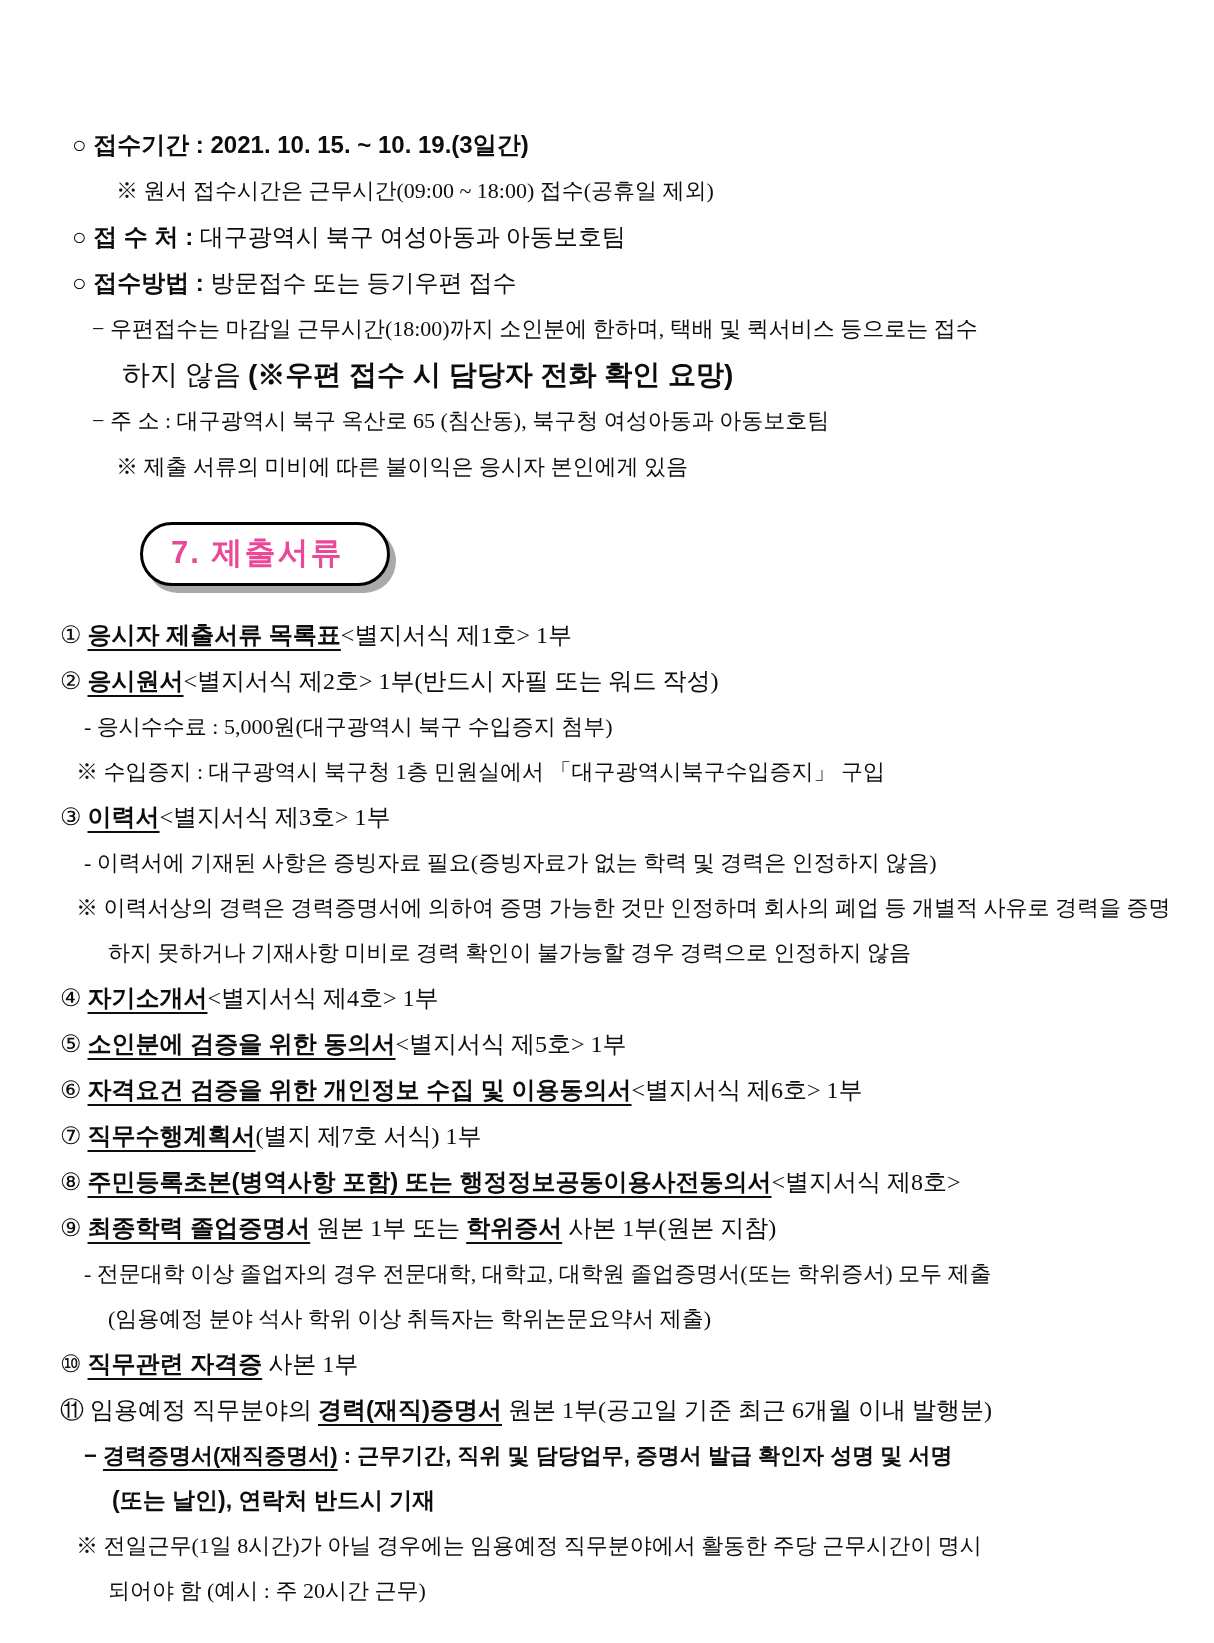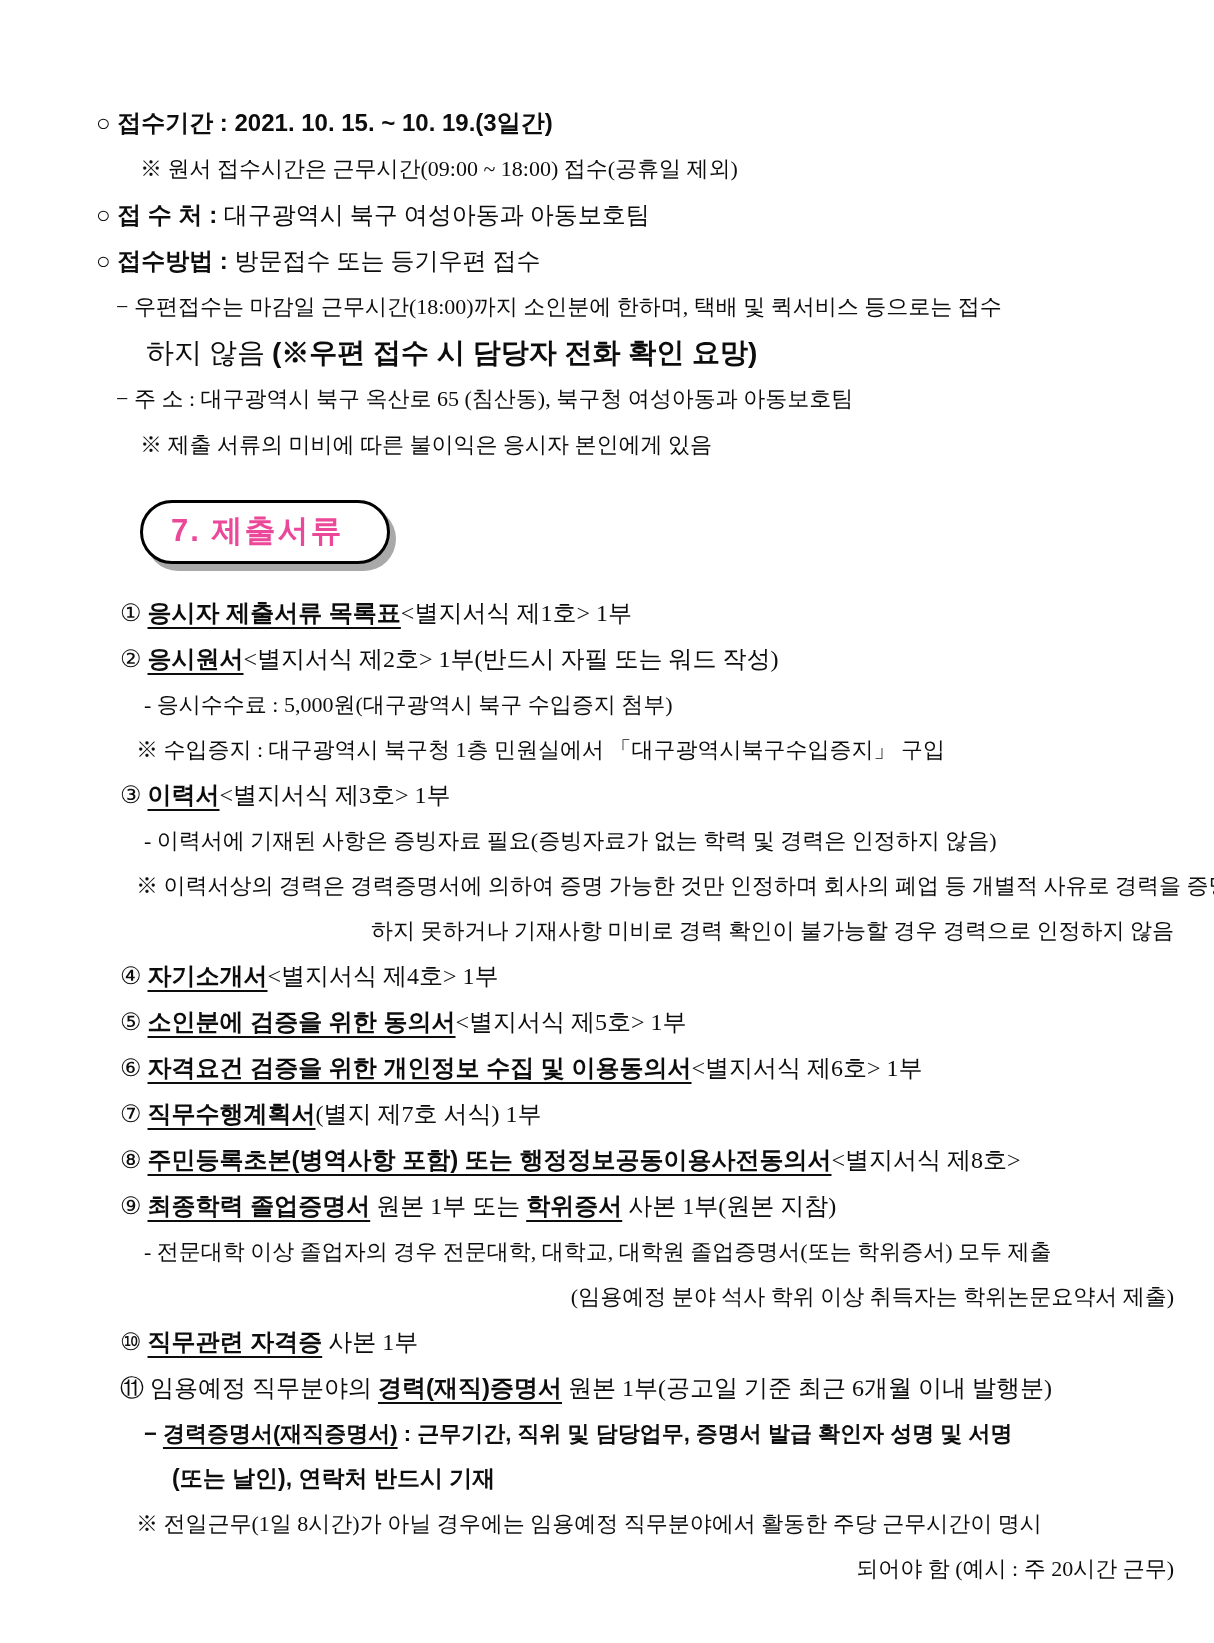--- a/index.html
+++ b/index.html
@@ -8,23 +8,24 @@
     width:1214px;height:1643px;
     background:#ffffff;
     color:#0d0d0d;
     font-family:"Liberation Serif", serif;
     overflow:hidden;
     margin:0 auto;
   }
   
   #notice{
     padding-top:100px;
-    padding-left:96px;
+    padding-left:72px;
     padding-right:60px;
     font-size:24px;
+    margin-top:22px;
   }
   #notice .line{line-height:46px;white-space:nowrap;}
   #notice .bullet{margin-left:0;}
   #notice .note1{margin-left:44px;font-size:22px;}
   #notice .dash{margin-left:20px;font-size:22px;}
   #notice .dashcont{margin-left:50px;font-size:28px;}
 
   
   .b{font-family:"Liberation Sans", sans-serif;font-weight:700;}
   .u{text-decoration:underline;text-decoration-thickness:2px;text-underline-offset:6px;}
@@ -44,29 +45,29 @@
     font-family:"Liberation Sans", sans-serif;
     font-weight:700;
     font-size:31px;
     letter-spacing:2px;
     color:#ec4899;
   }
 
   
   #docs{
     margin-top:26px;
-    padding-left:120px;
+    padding-left:60px;
     padding-right:40px;
     font-size:24px;
   }
   #docs .line{line-height:45px;white-space:nowrap;}
   #docs .item{margin-left:0;}
   #docs .sub{margin-left:24px;font-size:22px;}
   #docs .note{margin-left:16px;font-size:22px;}
-  #docs .cont{margin-left:48px;font-size:22px;text-align:right;}
+  #docs .cont{margin-left:48px;font-size:22px;}
   #docs .cont2{margin-left:52px;font-size:23px;}
 </style>
 </head>
 <body>
 
 <div class="doc">
   <div id="notice">
       <div class="line bullet"><span class="b ">○ 접수기간 : 2021. 10. 15. ~ 10. 19.(3일간)</span></div>
       <div class="line note1"><span class="">※ 원서 접수시간은 근무시간(09:00 ~ 18:00) 접수(공휴일 제외)</span></div>
       <div class="line bullet"><span class="b ">○ 접 수 처 : </span><span class="">대구광역시 북구 여성아동과 아동보호팀</span></div>

